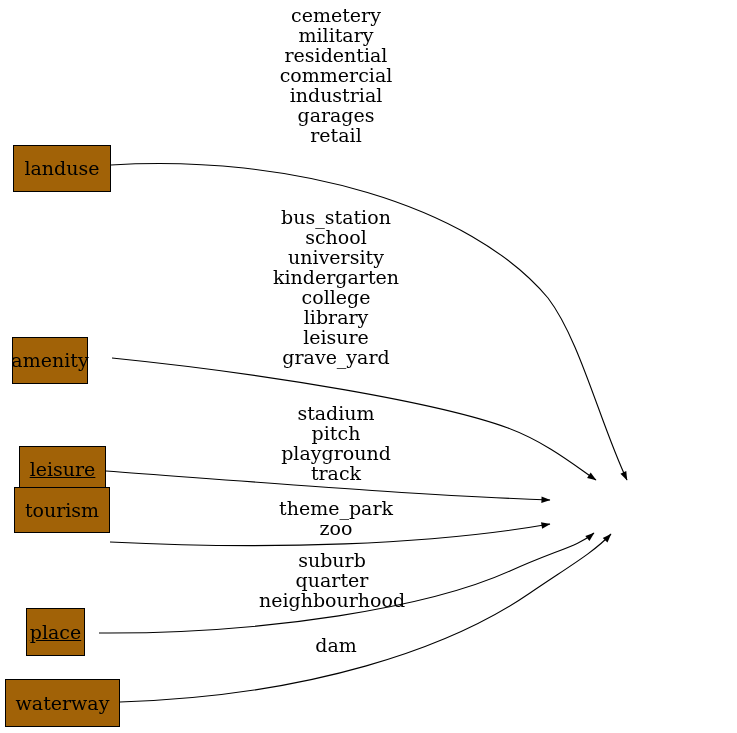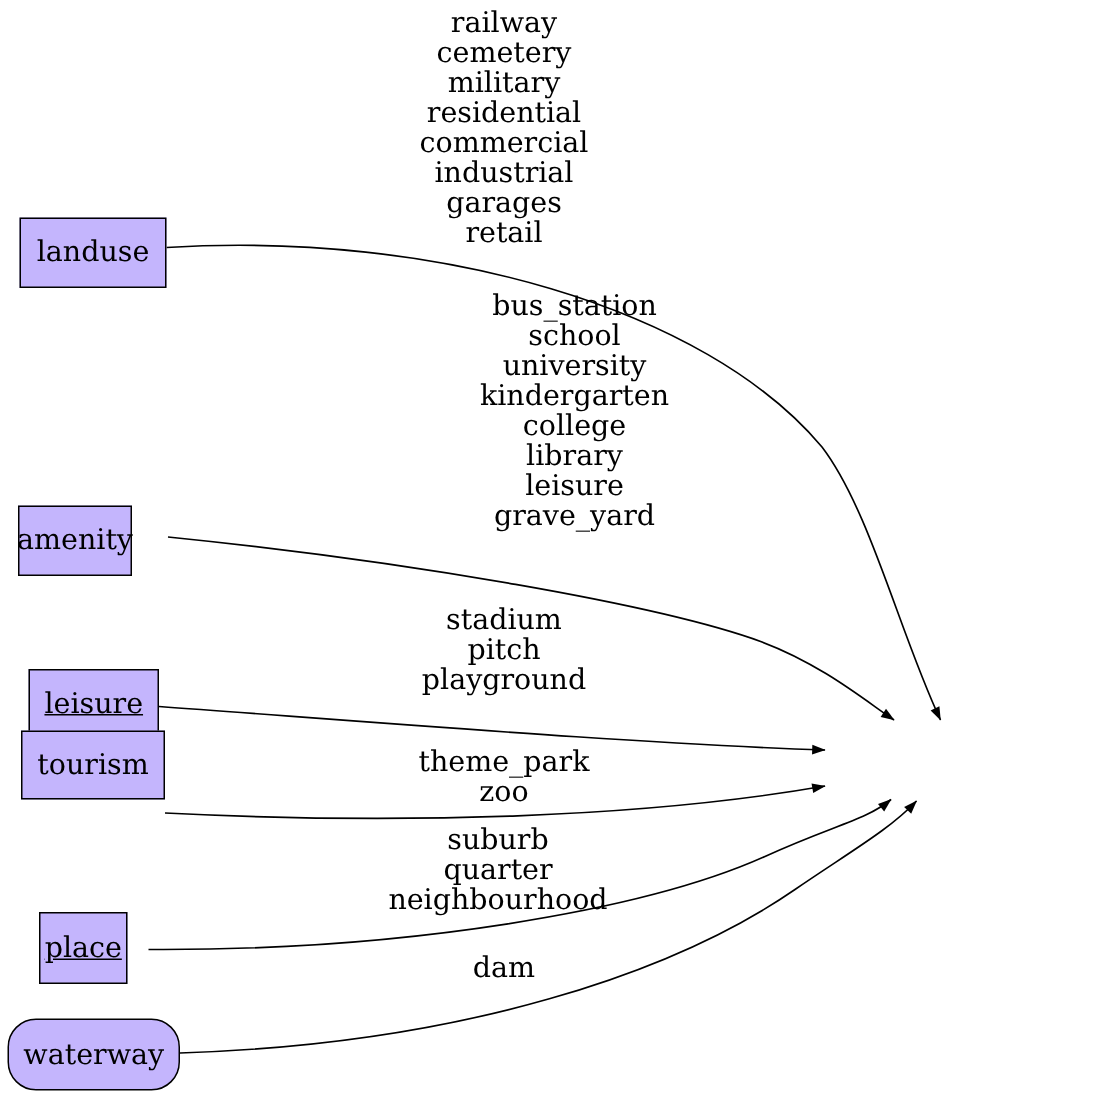--- a/index.html
+++ b/index.html
@@ -11,21 +11,21 @@
     font-family: "DejaVu Serif", serif;
     color: #000000;
     overflow: hidden;
   }
   .edges-layer { position: absolute; left: 0; top: 0; }
   .edge { fill: none; stroke: #000000; stroke-width: 1.1px; }
   .node {
     position: absolute;
     box-sizing: border-box;
     border: 1px solid #000000;
-    background: #c4b5fd;
+    background: #a16207;
     display: flex;
     align-items: center;
     justify-content: center;
     font-size: 19px;
     line-height: 1;
     white-space: nowrap;
   }
   .elabel {
     position: absolute;
     transform: translateX(-50%);
@@ -62,51 +62,51 @@
   </div>
   <div class="node" style="left:19px; top:446px; width:87px; height:46px;text-decoration:underline;">
     <span>leisure</span>
   </div>
   <div class="node" style="left:14px; top:487px; width:96px; height:46px;">
     <span>tourism</span>
   </div>
   <div class="node" style="left:26px; top:608px; width:59px; height:48px;text-decoration:underline;">
     <span>place</span>
   </div>
-  <div class="node" style="left:5px; top:679px; width:115px; height:48px;border-radius:19px;">
+  <div class="node" style="left:5px; top:679px; width:115px; height:48px;">
     <span>waterway</span>
   </div>
 
 
   <div class="elabel" style="left:336px; top:5px;">
-    <div>railway</div>
     <div>cemetery</div>
     <div>military</div>
     <div>residential</div>
     <div>commercial</div>
     <div>industrial</div>
     <div>garages</div>
     <div>retail</div>
   </div>
 
-  <div class="elabel" style="left:336px; top:194px;margin-left:47px;">
+  <div class="elabel" style="left:336px; top:207px;">
     <div>bus_station</div>
     <div>school</div>
     <div>university</div>
     <div>kindergarten</div>
     <div>college</div>
     <div>library</div>
     <div>leisure</div>
     <div>grave_yard</div>
   </div>
 
   <div class="elabel" style="left:336px; top:403px;">
     <div>stadium</div>
     <div>pitch</div>
     <div>playground</div>
+    <div>track</div>
   </div>
 
   <div class="elabel" style="left:336px; top:498px;">
     <div>theme_park</div>
     <div>zoo</div>
   </div>
 
   <div class="elabel" style="left:332px; top:550px;">
     <div>suburb</div>
     <div>quarter</div>

